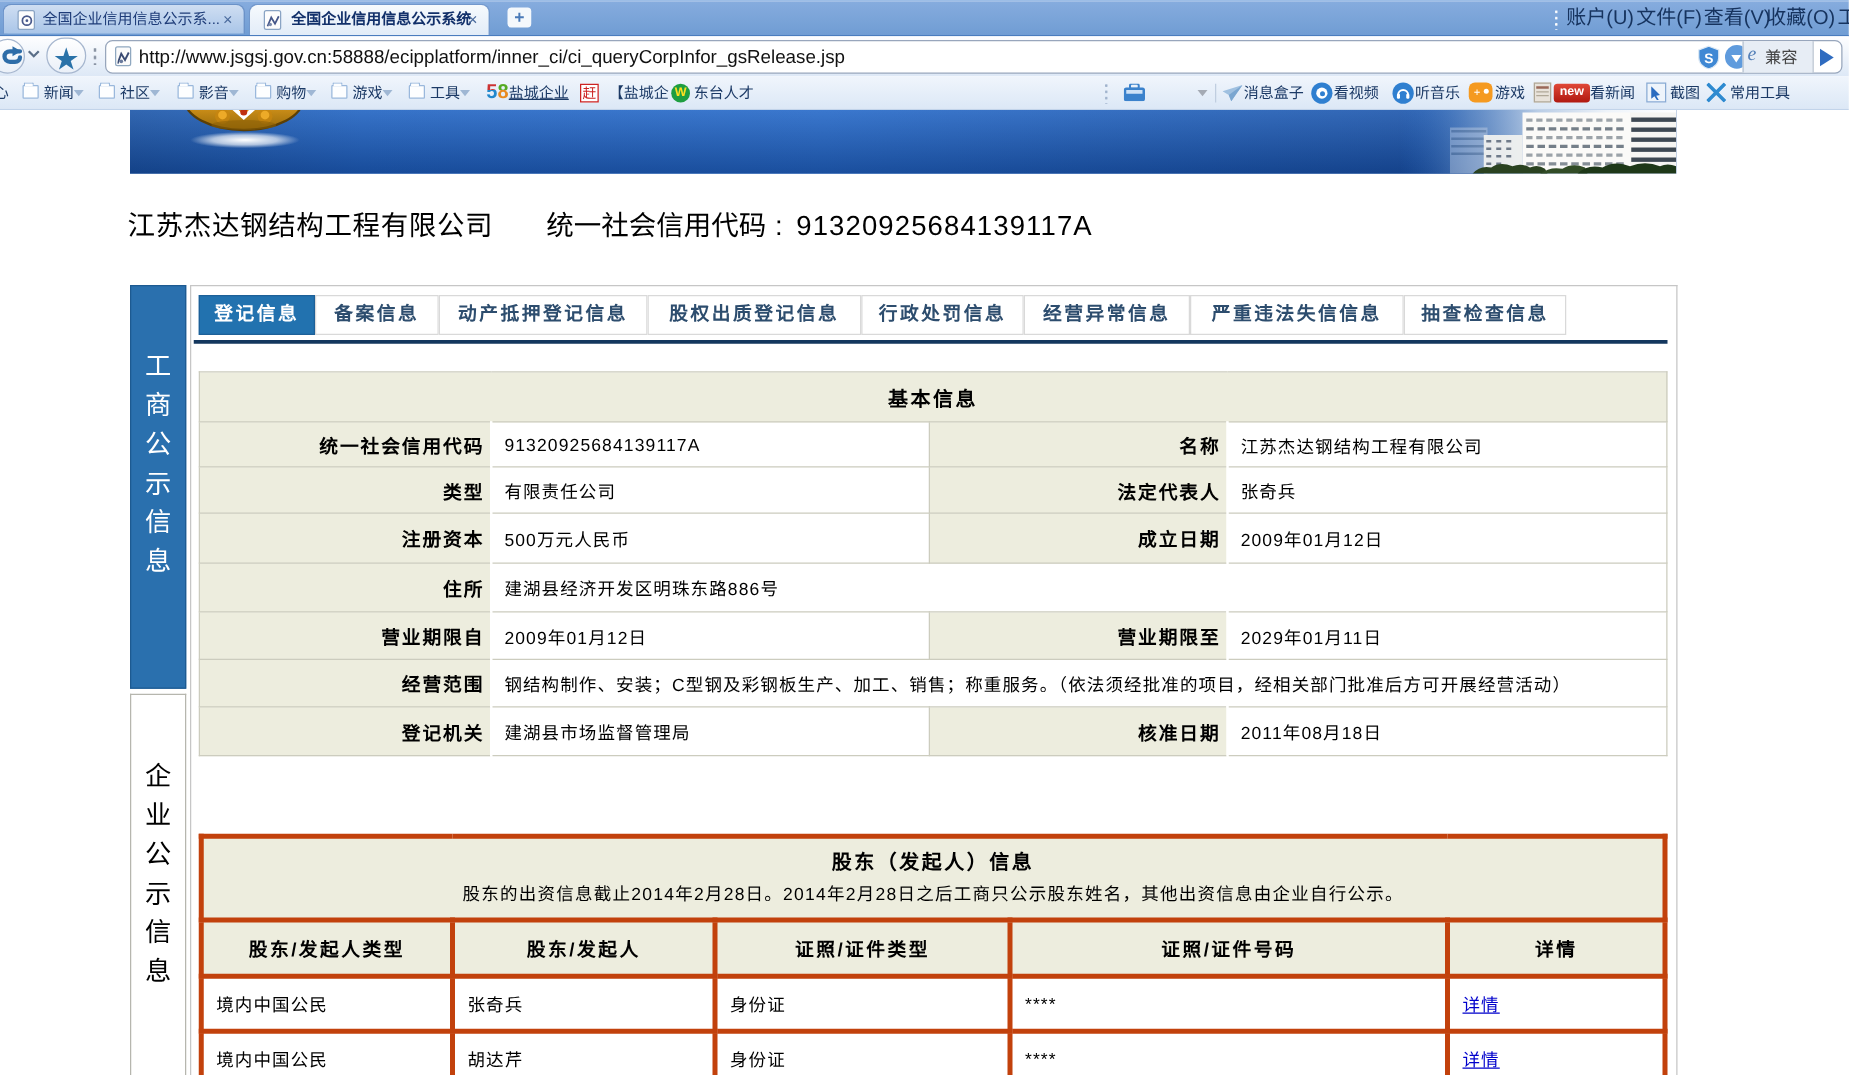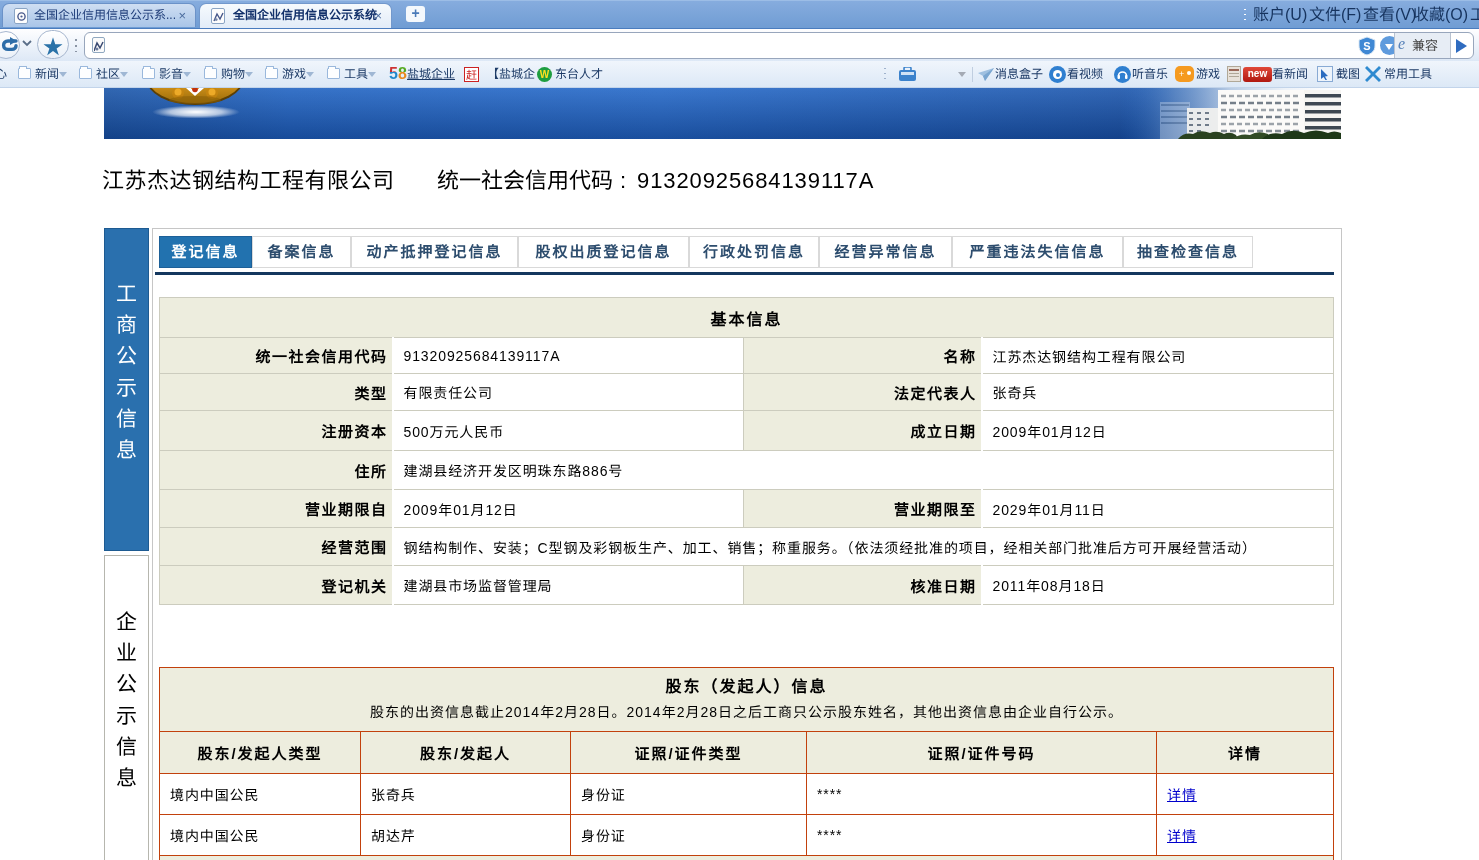--- a/index.html
+++ b/index.html
@@ -74,21 +74,21 @@
 
 table{border-collapse:collapse;}
 #t1{position:absolute;left:6px;top:68px;width:1175px;
   font-size:13px;color:#000;}
 #t1 td{border:1px solid #ccccbe;padding:0;}
 #t1 td.lab{background:#EDEDDE;font-weight:bold;font-size:15px;letter-spacing:1.5px;text-align:right;
   padding-right:4px;border-right:2px solid #fff;}
 #t1 td.val{background:#fff;padding-left:10px;font-size:14px;letter-spacing:0.9px;}
 #t1 tr.hd td{background:#EDEDDE;font-weight:bold;font-size:16px;letter-spacing:2px;text-align:center;height:40px;}
 #t2{position:absolute;left:6px;top:438px;width:1175px;font-size:13px;color:#000;}
-#t2 td{border:1px solid #c2410c;padding:10px;}
+#t2 td{border:4px solid #c2410c;padding:10px;}
 #t2 .cap{background:#EDEDDE;height:62px;text-align:center;}
 #t2 .cap .l1{font-size:16px;letter-spacing:2px;font-weight:bold;margin-top:-5px;padding-top:0;}
 #t2 .cap .l2{font-size:14px;letter-spacing:1px;padding-top:4px;}
 #t2 td.ch{background:#EDEDDE;font-weight:bold;font-size:15px;letter-spacing:2px;text-align:center;height:38px;}
 #t2 td.cell{background:#fff;height:39px;padding-left:10px;font-size:14px;letter-spacing:0.9px;}
 #t2 td.foot{background:#EDEDDE;height:20px;border-bottom:none;}
 a.det{color:#0000cc;text-decoration:underline;}
 </style>
 </head>
 <body>
@@ -135,20 +135,21 @@
     </svg>
   <div class="circbtn" style="left:37px;top:1px;width:32px;height:29px;border-radius:15px;"></div>
   <div class="abs" style="left:43px;top:2px;color:#2a72a8;font-size:20px;">★</div>
   <div class="vdots" style="left:75px;top:8px;height:15px;background-image:radial-gradient(circle,#8a94a4 40%,transparent 45%);background-size:2px 6px;"></div>
   <div id="urlbox">
     <div class="favpage" style="left:7px;top:4px;"></div>
       <svg class="abs" style="left:9px;top:8px;" width="10" height="11" viewBox="0 0 10 11">
         <path d="M0,10 L3,2 L6,7 L9,1" fill="none" stroke="#3a4a72" stroke-width="1.5"></path>
         <circle cx="3" cy="8" r="1.5" fill="#6a7a9c"></circle>
       </svg>
+    <div id="urltext">http://www.jsgsj.gov.cn:58888/ecipplatform/inner_ci/ci_queryCorpInfor_gsRelease.jsp</div>
 
     <svg class="abs" style="left:1272px;top:3px;" width="20" height="20" viewBox="0 0 20 20">
         <path d="M10 1 L18 4 V10 C18 15 14 18 10 19 C6 18 2 15 2 10 V4 Z" fill="#3f88d4" stroke="#dce8f4" stroke-width="1"></path>
         <text x="10" y="14" font-size="11" fill="#fff" text-anchor="middle" font-weight="bold">S</text>
       </svg>
     <div class="abs" style="left:1295px;top:3px;width:19px;height:19px;border-radius:10px;background:#5f9bdd;"></div>
     <div class="abs" style="left:1300px;top:11px;width:0;height:0;border-left:4.5px solid transparent;border-right:4.5px solid transparent;border-top:6px solid #fff;"></div>
     <div class="abs" style="left:1309px;top:0px;width:56px;height:25px;background:#e7edf5;border-left:1px solid #b8c2d0;"></div>
     <div class="abs" style="left:1313px;top:2px;color:#5580b8;font-size:16px;font-style:italic;font-family:'Liberation Serif',serif;">e</div>
     <div class="abs" style="left:1327px;top:0;line-height:25px;font-size:13px;color:#444;">兼容</div>

